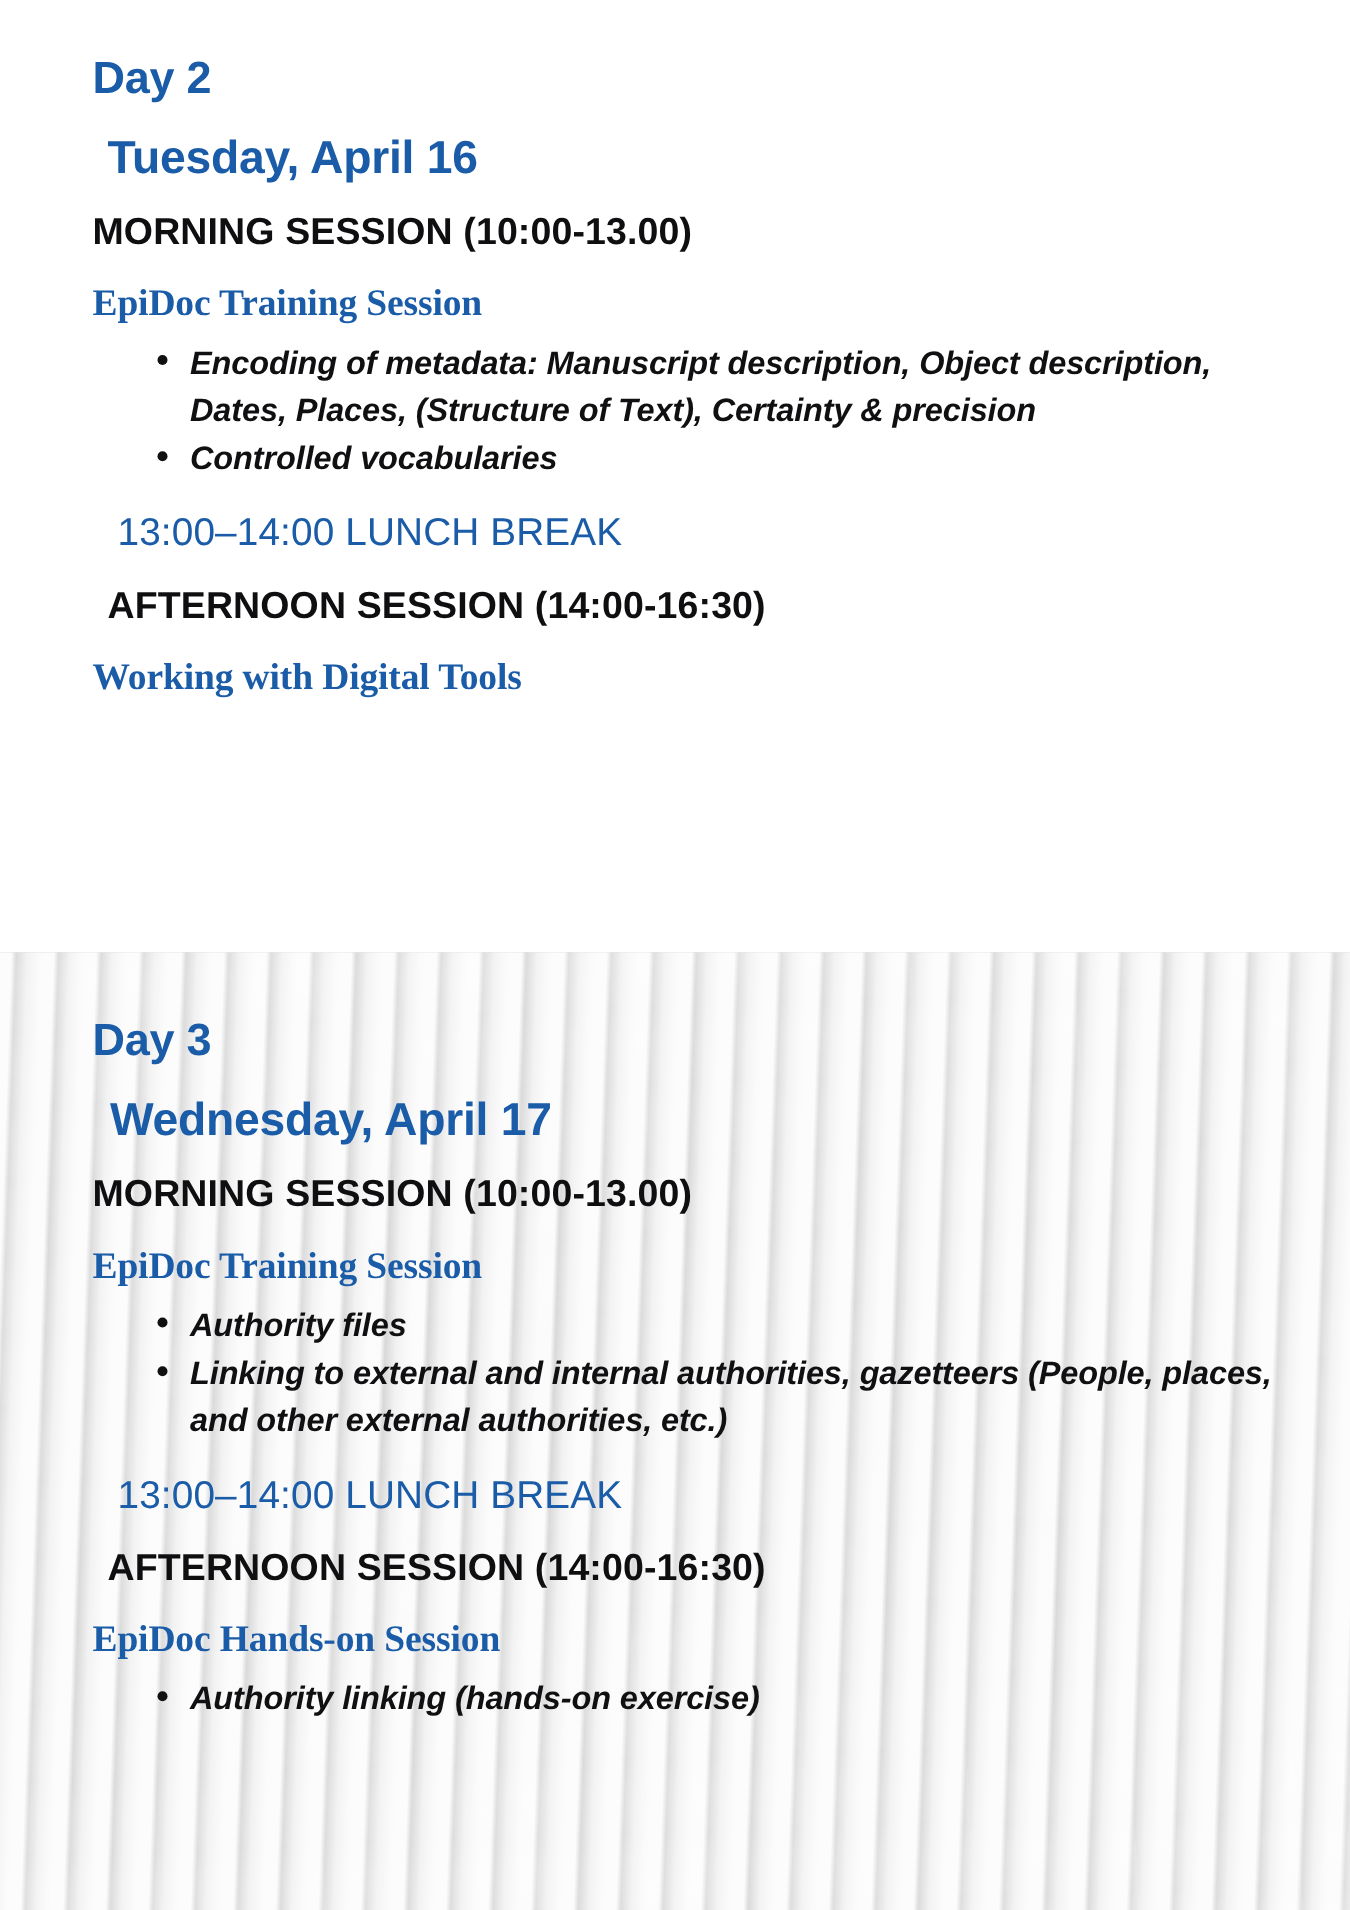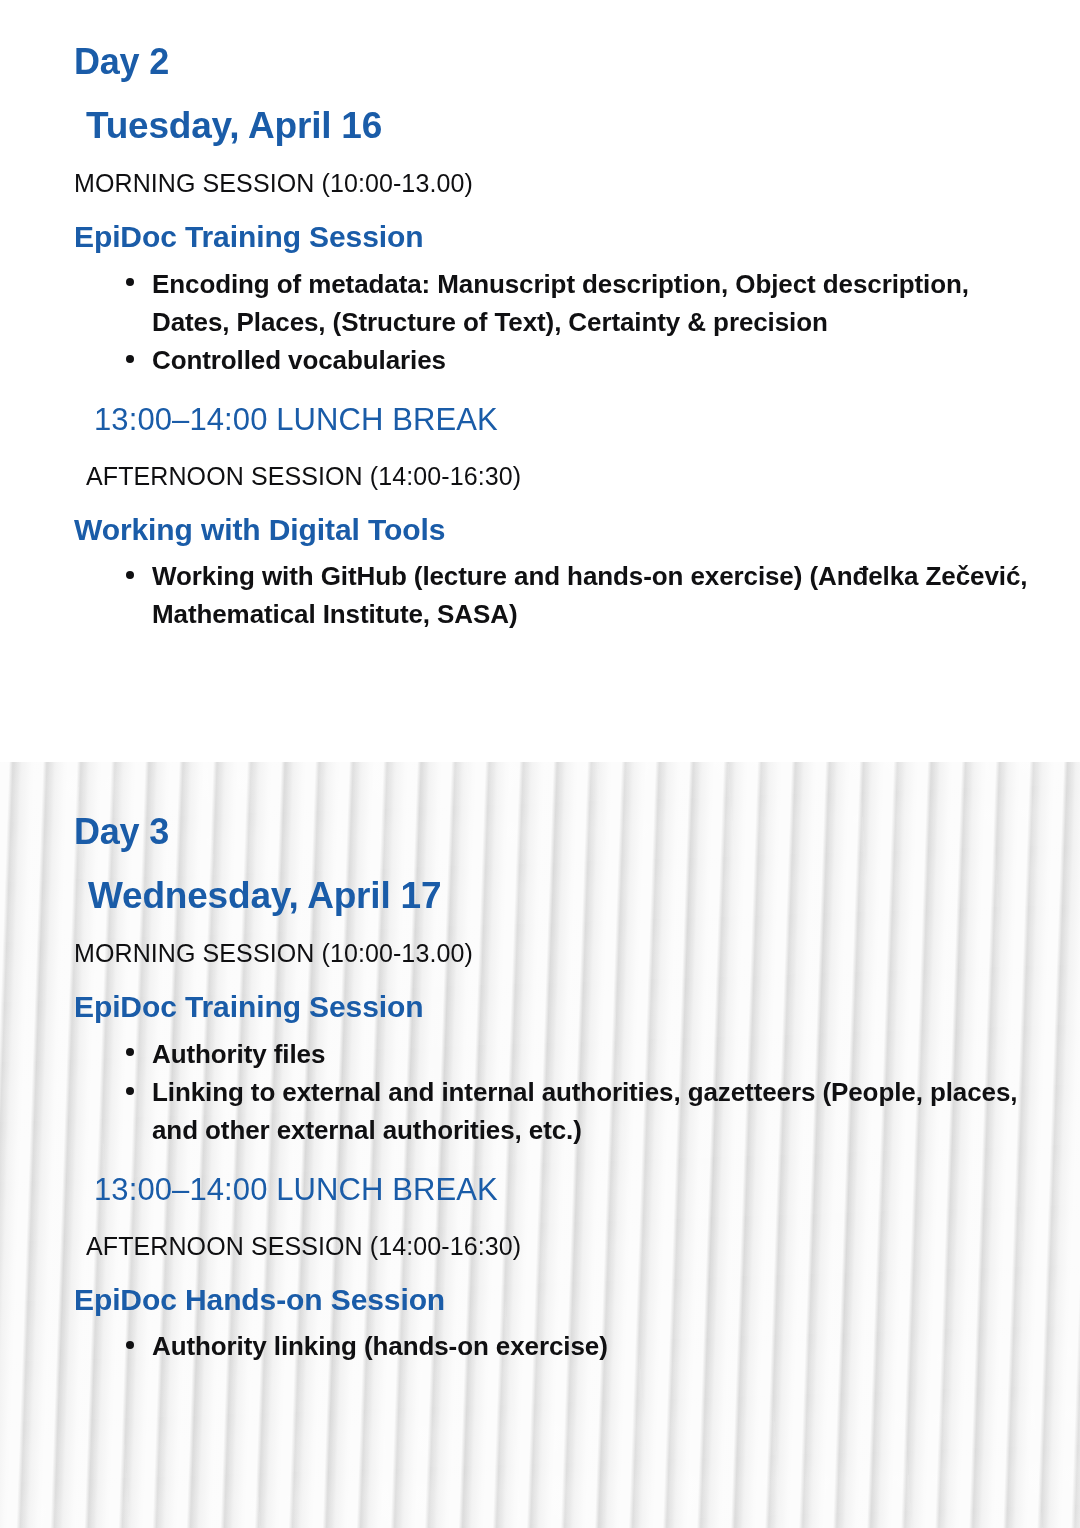--- a/index.html
+++ b/index.html
@@ -93,53 +93,55 @@
     line-height: 1.1;
     margin: 0 0 22px 46px;
   }
 
   .day-section.textured .day-date {
     margin-left: 48px;
   }
 
   .session-label {
     color: #0f0f11;
-    font-size: 25px;
-    font-weight: normal;
+    font-size: 30px;
+    font-weight: bold;
     letter-spacing: 0.1px;
     line-height: 1.2;
     margin: 0 0 22px 34px;
   }
 
   .session-label.indented {
     margin-left: 46px;
   }
 
   .session-title {
     color: #1a5ca8;
     font-size: 30px;
     font-weight: bold;
     letter-spacing: -0.1px;
     line-height: 1.15;
     margin: 0 0 10px 34px;
+    font-family: Liberation Serif, serif;
   }
 
   .lunch-label {
     color: #1a5ca8;
     font-size: 31px;
     font-weight: normal;
     letter-spacing: 0.1px;
     line-height: 1.2;
     margin: 0 0 22px 54px;
   }
 
   ul.bullets {
     list-style: none;
     margin: 0 0 22px 0;
     padding: 0;
+    font-style: italic;
   }
 
   ul.bullets li {
     position: relative;
     color: #101012;
     font-size: 26px;
     font-weight: bold;
     line-height: 1.47;
     letter-spacing: -0.1px;
     margin: 0 0 0 86px;
@@ -182,26 +184,20 @@
           <span>Controlled vocabularies</span>
         </li>
       </ul>
 
       <div class="lunch-label">13:00–14:00 LUNCH BREAK</div>
 
       <div class="session-label indented">AFTERNOON SESSION (14:00-16:30)</div>
 
       <h3 class="session-title">Working with Digital Tools</h3>
 
-      <ul class="bullets">
-        <li>
-          <span class="dot"></span>
-          <span>Working with GitHub (lecture and hands-on exercise) (Anđelka Zečević, Mathematical Institute, SASA)</span>
-        </li>
-      </ul>
 
     </div>
   </section>
 
   <section class="day-section textured">
     <div class="texture-layer"></div>
     <div class="day-content">
 
       <h1 class="day-label">Day 3</h1>
 

